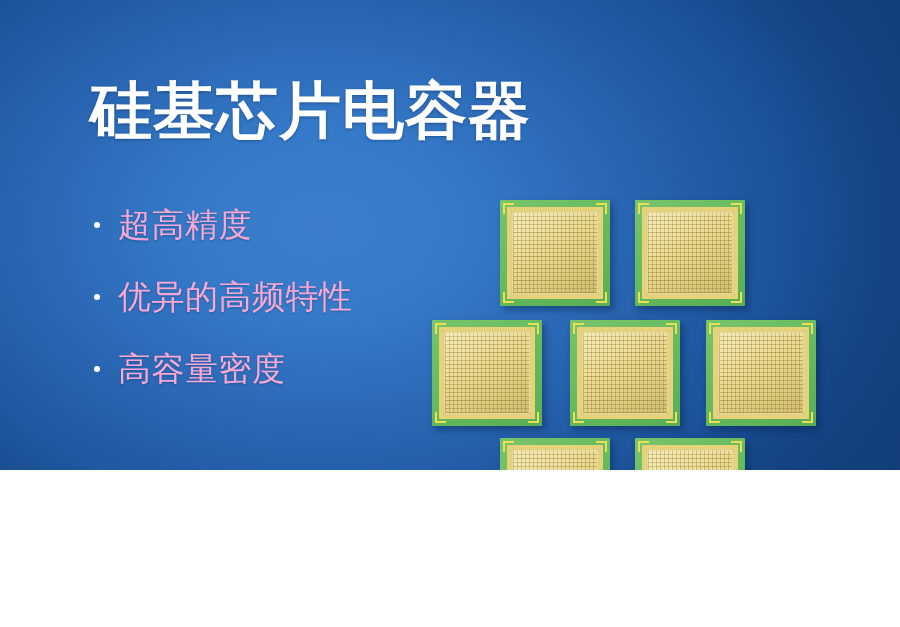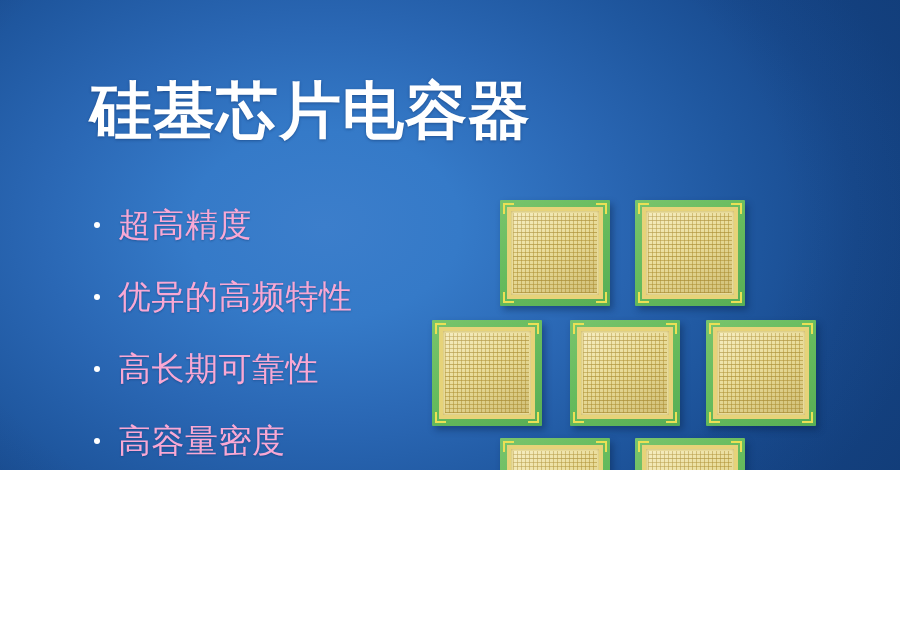--- a/index.html
+++ b/index.html
@@ -190,24 +190,20 @@
       <li class="bullet-item">
         <span class="bullet-dot"></span>
         <span class="bullet-text">超高精度</span>
       </li>
       <li class="bullet-item">
         <span class="bullet-dot"></span>
         <span class="bullet-text">优异的高频特性</span>
       </li>
       <li class="bullet-item">
         <span class="bullet-dot"></span>
-        <span class="bullet-text">高长期可靠性</span>
-      </li>
-      <li class="bullet-item">
-        <span class="bullet-dot"></span>
         <span class="bullet-text">高容量密度</span>
       </li>
     </ul>
 
   </div>
 
   <div class="chip-cluster" id="chip-cluster">
       <div class="chip" style="left: 80px; top: 20px; width: 110px; height: 106px;">
         <span class="chip-corner tl"></span>
         <span class="chip-corner tr"></span>

